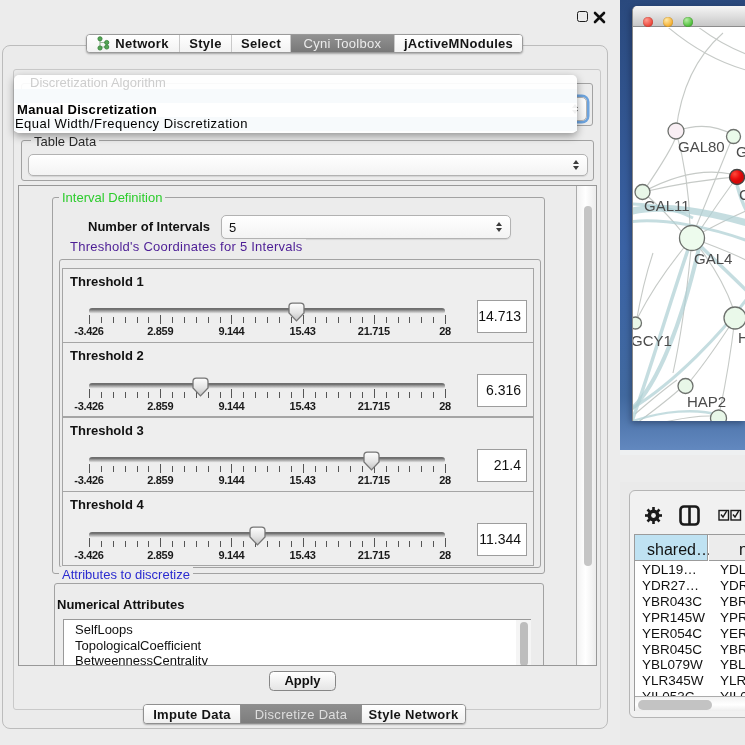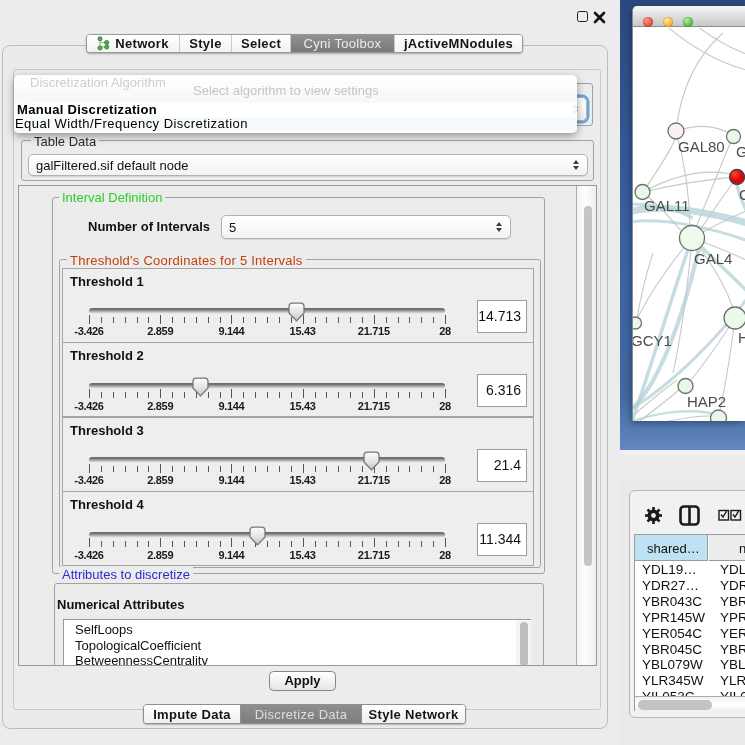--- a/index.html
+++ b/index.html
@@ -57,21 +57,21 @@
 #bluebg { left:620px; top:0; width:125px; height:450px; background:linear-gradient(#2a497d,#3a62a4 55%,#41699f 88%,#6288bf); }
 #netwin { left:632px; top:6px; width:113px; height:415px; background:#ffffff; border-left:1px solid #8a8a8a; border-top-left-radius:5px; box-shadow:-1px 2px 6px rgba(0,0,20,0.35); }
 #nettitle { position:absolute; left:0; top:0; width:113px; height:21px; background:linear-gradient(#f6f6f6,#c7c7c7); border-bottom:1px solid #8d8d8d; border-top-left-radius:5px; }
 .light { position:absolute; top:11px; width:10px; height:10px; border-radius:50%; }
 #netcanvas { position:absolute; left:0; top:22px; width:113px; height:393px; overflow:hidden; background:#fff; }
 #tablebar { left:620px; top:455px; width:125px; height:27px; background:#e2e2e2; border-bottom:1px solid #d0d0d0; }
 #tablebar .t { position:absolute; left:14px; top:6px; font-size:13px; color:#1c1c1c; }
 #rightbg { left:620px; top:482px; width:125px; height:263px; background:#eaeaea; }
 #tpanelbox { left:629px; top:490px; width:130px; height:228px; background:#f1f1f1; border:1px solid #b5b5b5; border-radius:6px; }
 #datatable { left:4px; top:43px; width:130px; height:177px; background:#ffffff; border:1px solid #9b9b9b; }
-.thead { position:absolute; top:0; height:26px; font-size:13px; color:#111; border-bottom:1px solid #9b9b9b; }
+.thead { position:absolute; top:0; height:26px; font-size:16px; color:#111; border-bottom:1px solid #9b9b9b; }
 .trow { position:absolute; left:0; width:130px; height:16.8px; font-size:13.5px; color:#111; }
 .trow .c1 { position:absolute; left:7px; top:1px; }
 .trow .c2 { position:absolute; left:85px; top:1px; }
 #hsb { position:absolute; left:0px; top:161px; width:128px; height:15px; background:linear-gradient(#f2f2f2,#ffffff 55%,#ededed); border-top:1px solid #ababab; }
 #hsbthumb { position:absolute; left:3px; top:2.5px; width:74px; height:10px; background:#c3c3c3; border-radius:5px; }
 </style></head>
 <body>
 <div id="root">
 <svg width="0" height="0">
       <defs>
@@ -117,42 +117,41 @@
       <span class="stepper">
         <span class="up"></span>
         <span class="dn"></span>
       </span>
     </div>
 
 
 <div class="group" style="left:21px;top:140px;width:573px;height:41px"></div>
 <div class="gtitle" style="left:31px;top:134px;color:#2a2a2a">Table Data</div>
 <div class="combo" style="left:28px;top:154px;width:560px;height:22px">
-      <span class="ct">galFiltered.sif default node</span>
       <span class="stepper">
         <span class="up"></span>
         <span class="dn"></span>
       </span>
     </div>
 
 
 <div class="abs" id="scrollpane">
 <div id="viewport">
   <div class="group" style="left:33px;top:11px;width:493px;height:377px"></div>
   <div class="gtitle" style="left:40px;top:4px;color:#2ccc2c">Interval Definition</div>
   <div class="abs" style="left:69px;top:33px;font-size:13px;font-weight:700;color:#111">Number of Intervals</div>
   <div class="combo" style="left:202px;top:29px;width:290px;height:24px">
           <span class="ct">5</span>
           <span class="stepper">
             <span class="up"></span>
             <span class="dn"></span>
           </span>
         </div>
   <div class="group" style="left:39.5px;top:73px;width:482px;height:309px"></div>
-  <div class="gtitle" style="left:48px;top:67px;color:#c2410c;letter-spacing:0.25px">Threshold's Coordinates for 5 Intervals</div>
+  <div class="gtitle" style="left:48px;top:53px;color:#4c1d95;letter-spacing:0.25px">Threshold's Coordinates for 5 Intervals</div>
   <div class="abs" style="left:0;top:-186px;width:558px;height:900px">
           <div class="tpanel" style="top:267.5px">
   <div class="tlabel">Threshold 1</div>
   <div class="track"></div>
   <div class="tick" style="left:26.0px;top:46px;height:9px"></div>
             <div class="tick" style="left:37.9px;top:48.5px;height:6px"></div>
             <div class="tick" style="left:49.7px;top:48.5px;height:6px"></div>
             <div class="tick" style="left:61.6px;top:48.5px;height:6px"></div>
             <div class="tick" style="left:73.5px;top:48.5px;height:6px"></div>
             <div class="tick" style="left:85.3px;top:48.5px;height:6px"></div>
@@ -349,21 +348,20 @@
   <div class="seg" style="width:96px">Impute Data</div>
   <div class="seg dark" style="width:121px">Discretize Data</div>
   <div class="seg" style="width:104px">Style Network</div>
 </div>
 
 
 <div class="abs" id="popup" style="z-index:6">
   <div style="position:absolute;left:0;top:14px;width:100%;height:14px;background:#f7fafc"></div>
   <div style="position:absolute;left:0;top:42px;width:100%;height:14px;background:#f7fafc"></div>
   <div style="position:absolute;left:16px;top:0px;font-size:13px;color:#cdcdcd;white-space:nowrap">Discretization Algorithm</div>
-  <div style="position:absolute;left:179px;top:8px;font-size:13px;color:#c4c4c4;white-space:nowrap">Select algorithm to view settings</div>
   <div class="i1">Manual Discretization</div>
   <div class="i2">Equal Width/Frequency Discretization</div>
 </div>
 
 
 <div class="abs" id="bluebg"></div>
 <div class="abs" id="netwin">
   <div id="netcanvas">
         <svg width="113" height="394" viewBox="0 0 113 394" style="position:absolute;left:0;top:0">
 <defs>

